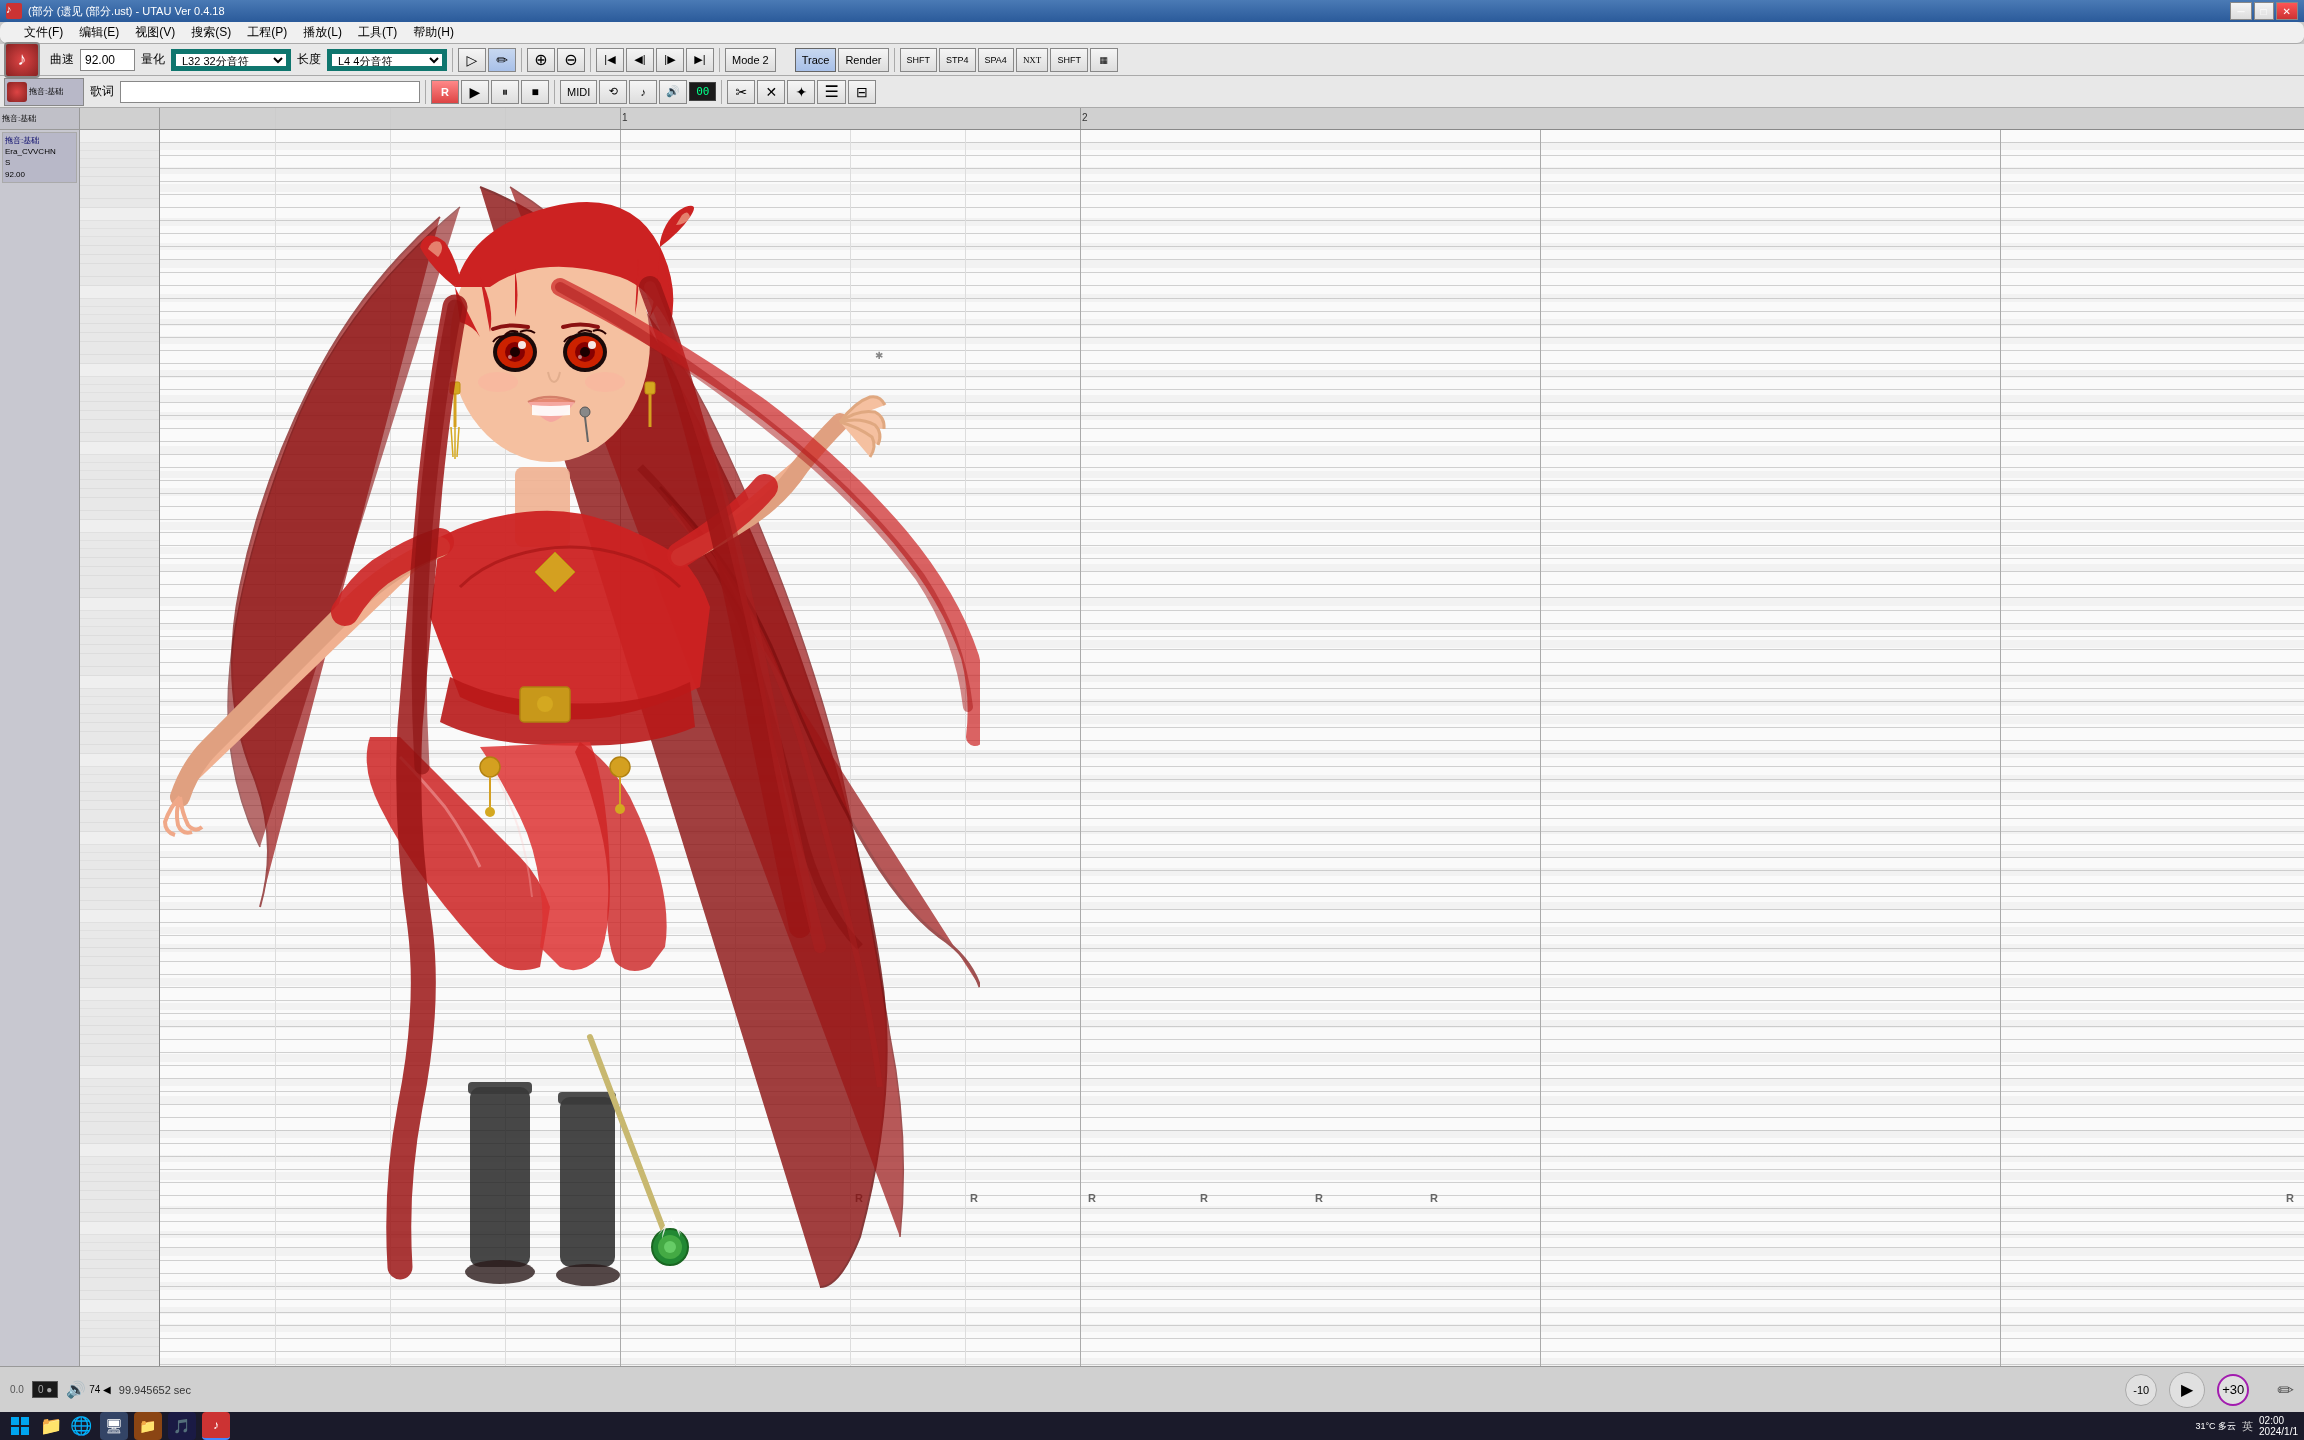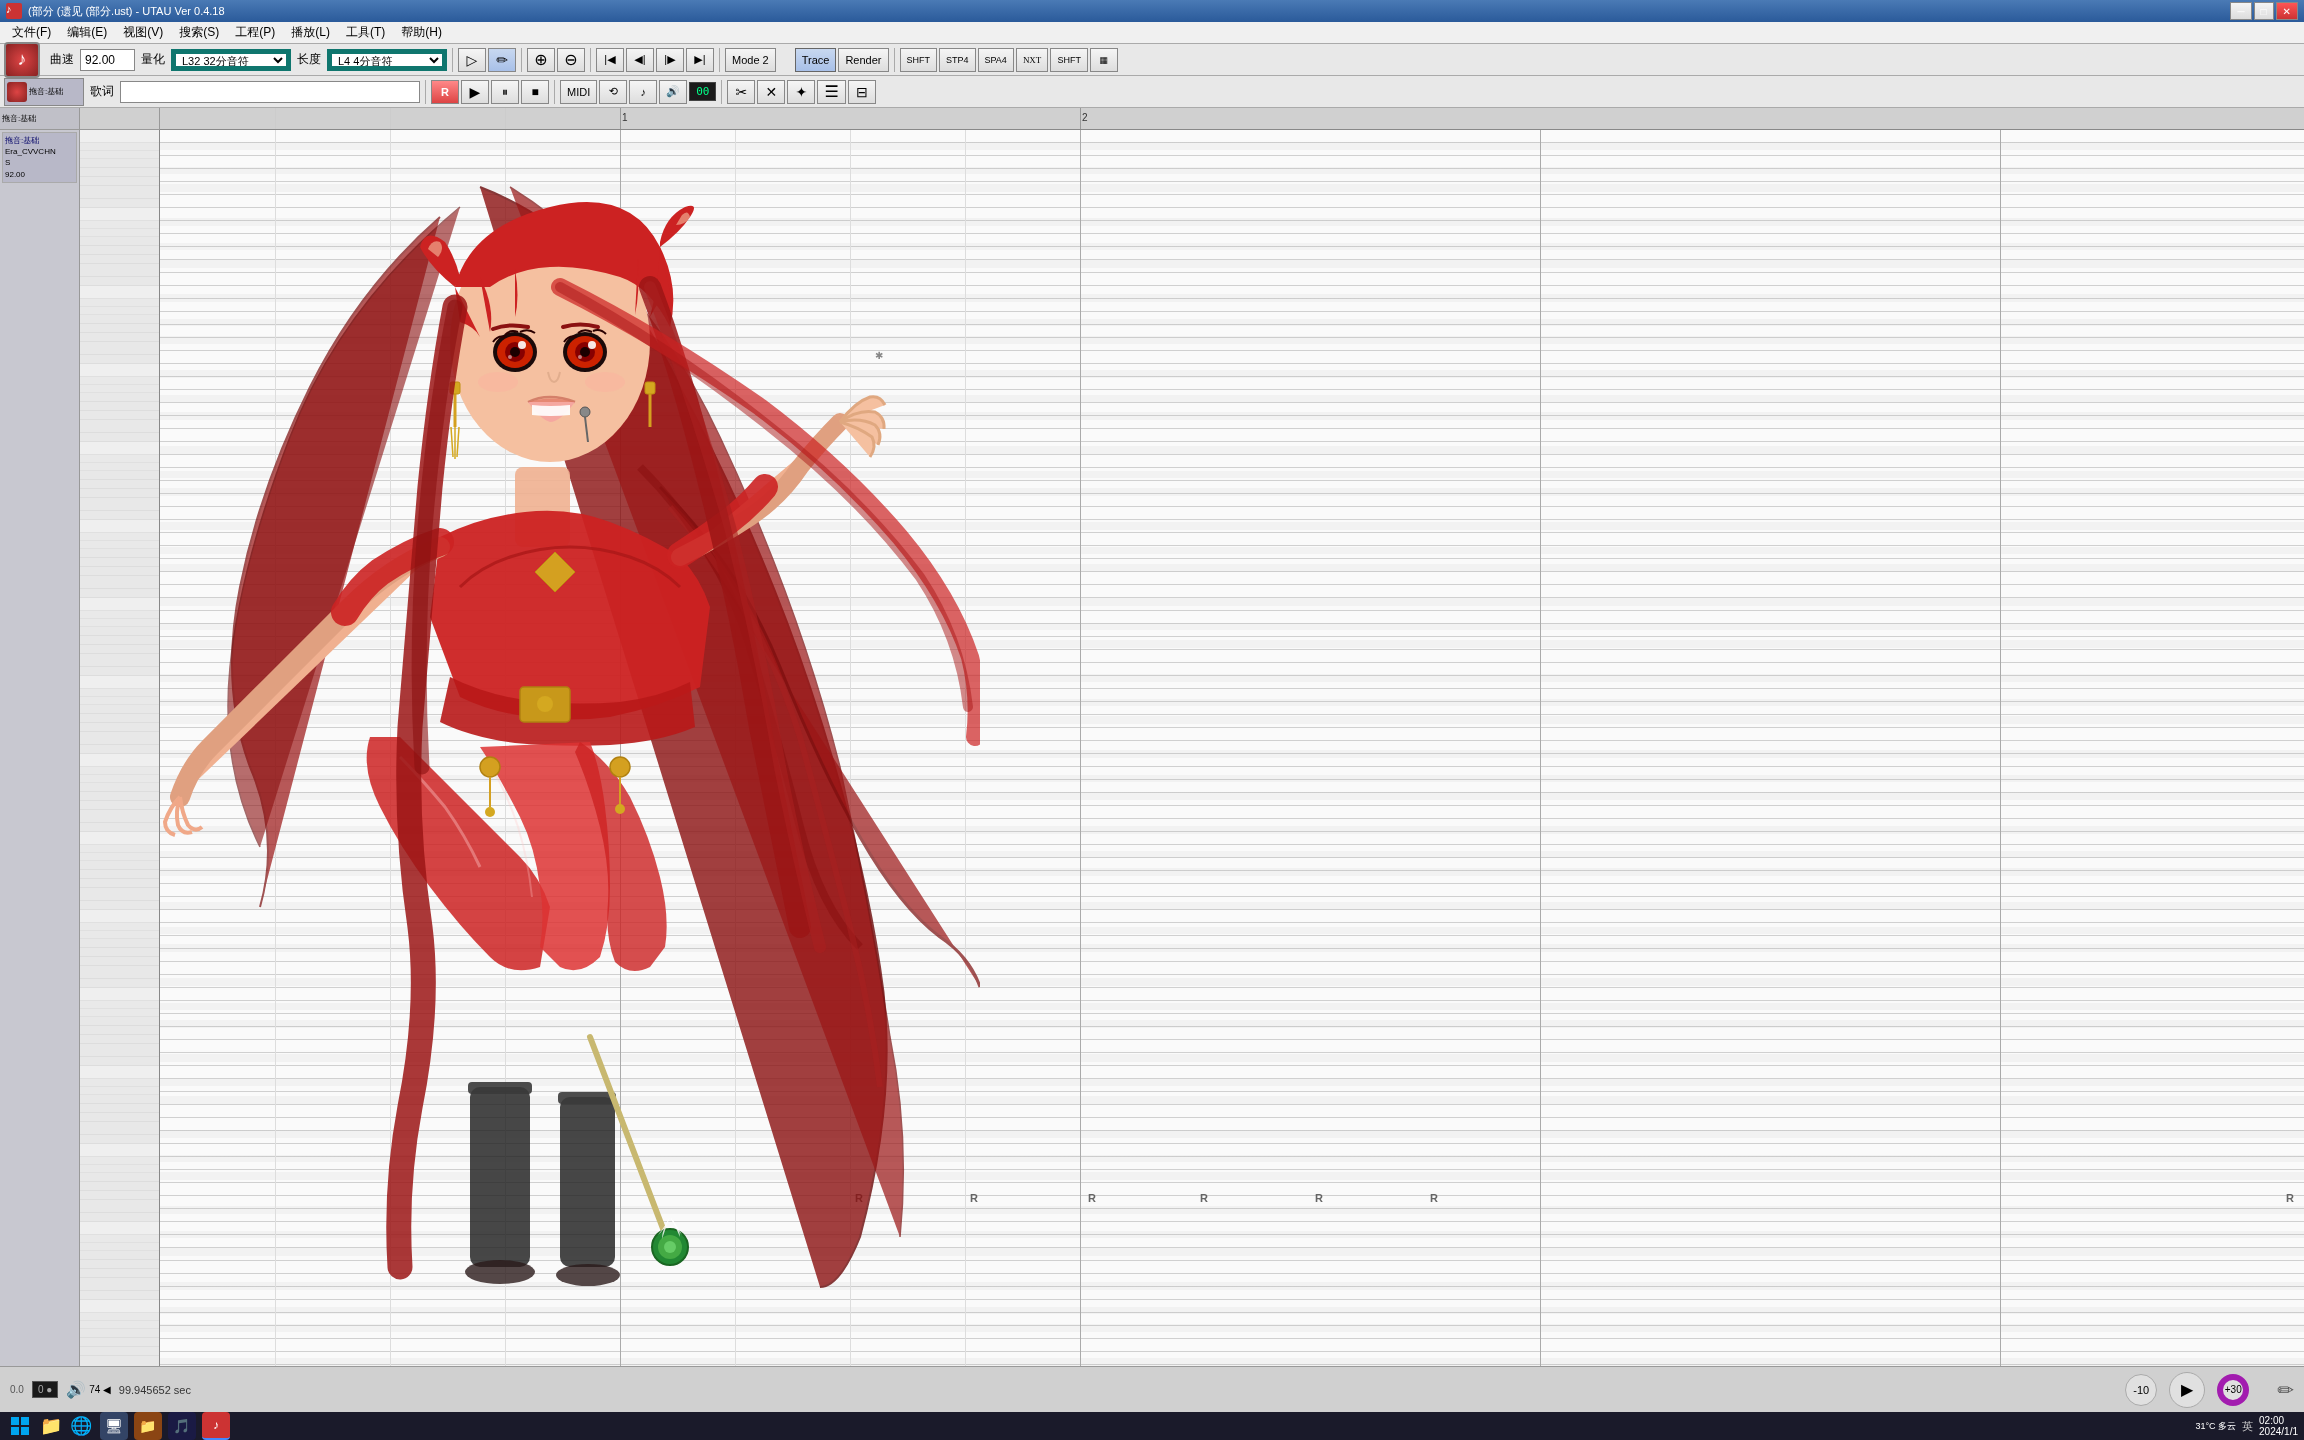--- a/index.html
+++ b/index.html
@@ -33,21 +33,22 @@
     }
 
     
     #menubar {
       width: 100%;
       height: 22px;
       background: #f0f0f0;
       display: flex;
       align-items: center;
       border-bottom: 1px solid #aaa;
-      padding: 0 4px;
+      padding: 0 16px;
+      border-radius: 7px;
     }
     .menu-item {
       padding: 2px 8px;
       font-size: 12px;
       color: #000;
       cursor: pointer;
       white-space: nowrap;
     }
 
     
@@ -644,21 +645,21 @@
 
   <span style="font-size:11px;color:#333;">99.945652 sec</span>
 
   <div style="margin-left:auto;display:flex;align-items:center;gap:12px;">
     <div class="transport-btn" style="background:#e0e0e0;border:1px solid #aaa;border-radius:50%;width:32px;height:32px;display:flex;align-items:center;justify-content:center;font-size:11px;cursor:pointer;">
       <span>-10</span>
     </div>
     <div class="transport-btn" style="background:#e0e0e0;border:1px solid #aaa;border-radius:50%;width:36px;height:36px;display:flex;align-items:center;justify-content:center;font-size:16px;cursor:pointer;">
       <span>▶</span>
     </div>
-    <div class="transport-btn" style="background:#e0e0e0;border:6px solid #a21caf;border-radius:50%;width:32px;height:32px;display:flex;align-items:center;justify-content:center;font-size:10px;cursor:pointer;">
+    <div class="transport-btn" style="background:#e0e0e0;border:2px solid #a21caf;border-radius:50%;width:32px;height:32px;display:flex;align-items:center;justify-content:center;font-size:13px;cursor:pointer;">
       <span>+30</span>
     </div>
   </div>
 
   <div style="margin-left:20px;">
     <span style="font-size:20px;color:#555;">✏</span>
   </div>
 </div>
 
 <div id="taskbar" style="position:absolute;bottom:0;left:0;right:0;height:28px;background:#1a1a2a;display:flex;align-items:center;padding:0 6px;gap:6px;">

